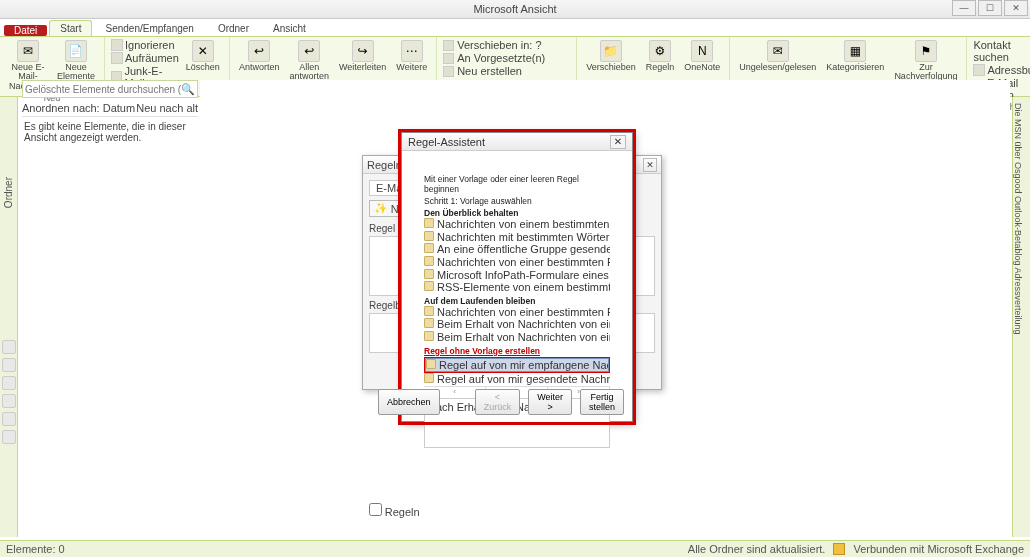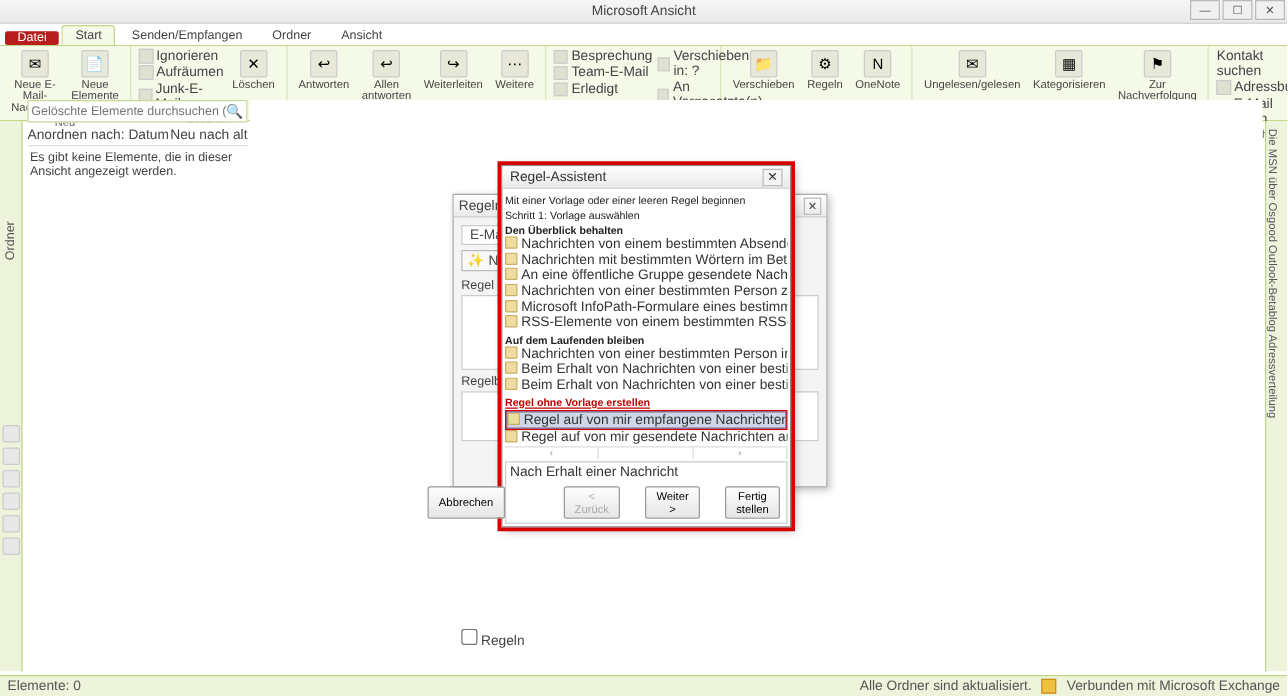--- a/index.html
+++ b/index.html
@@ -59,34 +59,34 @@
 .bg-dialog .titlebar2 { height: 18px; background: linear-gradient(#fff,#eaeaea); border-bottom:1px solid #ccc; display:flex;align-items:center;padding:0 4px;font-size:10px;color:#444;}
 .bg-dialog .titlebar2 .x{margin-left:auto;width:14px;height:14px;border:1px solid #bbb;display:flex;align-items:center;justify-content:center;font-size:9px;}
 .bg-dialog .body{padding:6px;font-size:10px;color:#444;}
 .bg-dialog .body .newbtn{display:inline-flex;align-items:center;gap:3px;border:1px solid #bbb;padding:1px 4px;background:#f8f8f8;}
 .bg-dialog .body .chk{margin-top:150px;font-size:10px;}
 
 
 .fg-dialog { position: absolute; left: 401px; top: 132px; width: 232px; height: 290px; background: #fff; border: 1px solid #888; box-shadow: 2px 2px 8px rgba(0,0,0,0.35); outline: 3px solid #d40000; outline-offset: 0; }
 .fg-dialog .dlg-title { height: 18px; background: linear-gradient(#fdfdfd,#e9e9e9); border-bottom:1px solid #ccc; display:flex;align-items:center;padding:0 6px;font-size:10px;color:#333;}
 .fg-dialog .dlg-title .x { margin-left:auto;width:16px;height:14px;border:1px solid #bbb;display:flex;align-items:center;justify-content:center;font-size:10px;background:#f4f4f4; }
-.fg-dialog .dlg-body { padding: 4px 2px; font-size: 8.5px; color: #222; }
+.fg-dialog .dlg-body { padding: 4px 22px; font-size: 8.5px; color: #222; margin-top: 19px; }
 .fg-dialog .intro { font-size: 8.5px; margin-bottom: 2px; }
 .fg-dialog .section-h { font-weight: bold; font-size: 8.5px; margin-top: 2px; }
 .fg-dialog .section-h.red { color: #c00000; text-decoration: underline; }
 .fg-dialog .tmpl-list { }
 .fg-dialog .tmpl-item { display:flex; align-items:flex-start; gap:3px; font-size:8px; color:#333; line-height:1.15; white-space:nowrap; overflow:hidden; }
 .fg-dialog .tmpl-item .ticon { width:10px;height:10px;flex-shrink:0;background:#efdca0;border:1px solid #c8b060;border-radius:1px; }
 .fg-dialog .tmpl-item.sel { background: #cdd7e8; outline:1px solid #7a90b8; }
 .fg-dialog .selected-block { border: 2px solid #d40000; padding: 0; margin-top:1px; }
 .fg-dialog .scroll-row { display:flex; height:10px; border-top:1px solid #ddd; }
 .fg-dialog .scroll-row span{flex:1;border-right:1px solid #ddd;display:flex;align-items:center;justify-content:center;font-size:8px;color:#888;}
 .fg-dialog .step2 { font-size: 8.5px; margin-top: 3px; }
 .fg-dialog .desc-box { border:1px solid #ccc; height: 50px; padding:2px 3px; font-size:8px; color:#333; margin-top:2px; background:#fff; }
-.fg-dialog .dlg-buttons { position:absolute; bottom:6px; right:8px; display:flex; gap:20px; }
+.fg-dialog .dlg-buttons { position:absolute; bottom:6px; right:8px; display:flex; gap:8px; }
 .fg-dialog .dlg-buttons button { font-size:9px; padding:2px 8px; border:1px solid #999; background:linear-gradient(#fdfdfd,#e6e6e6); border-radius:2px; }
 .fg-dialog .dlg-buttons button:disabled { color:#aaa;margin-left:27px; }
 
 
 .statusbar { position:absolute; left:0; right:0; bottom:0; height:17px; background:#eef3db; border-top:1px solid #c2d885; display:flex; align-items:center; padding:0 6px; font-size:10px; color:#555; }
 .statusbar .right{margin-left:auto;display:flex;gap:8px;align-items:center;}
 .statusbar .conn-icon{width:12px;height:12px;background:#f0c040;border:1px solid #c89020;}
 </style>
 </head>
 <body>
@@ -164,34 +164,20 @@
         </div>
       <div class="ribbon-btn">
           <span class="icon">⋯</span>
           <span class="lbl">Weitere</span>
         </div>
     </div>
     <div class="label">Antworten</div>
   </div>
   <div class="ribbon-group" style="min-width:140px">
     <div class="items">
-      <div class="quicksteps">
-        <div>
-            <span class="sicon"></span>
-            <span>Besprechung</span>
-          </div>
-        <div>
-            <span class="sicon"></span>
-            <span>Team-E-Mail</span>
-          </div>
-        <div>
-            <span class="sicon"></span>
-            <span>Erledigt</span>
-          </div>
-      </div>
       <div class="quicksteps">
         <div>
             <span class="sicon"></span>
             <span>Verschieben in: ?</span>
           </div>
         <div>
             <span class="sicon"></span>
             <span>An Vorgesetzte(n)</span>
           </div>
         <div>

